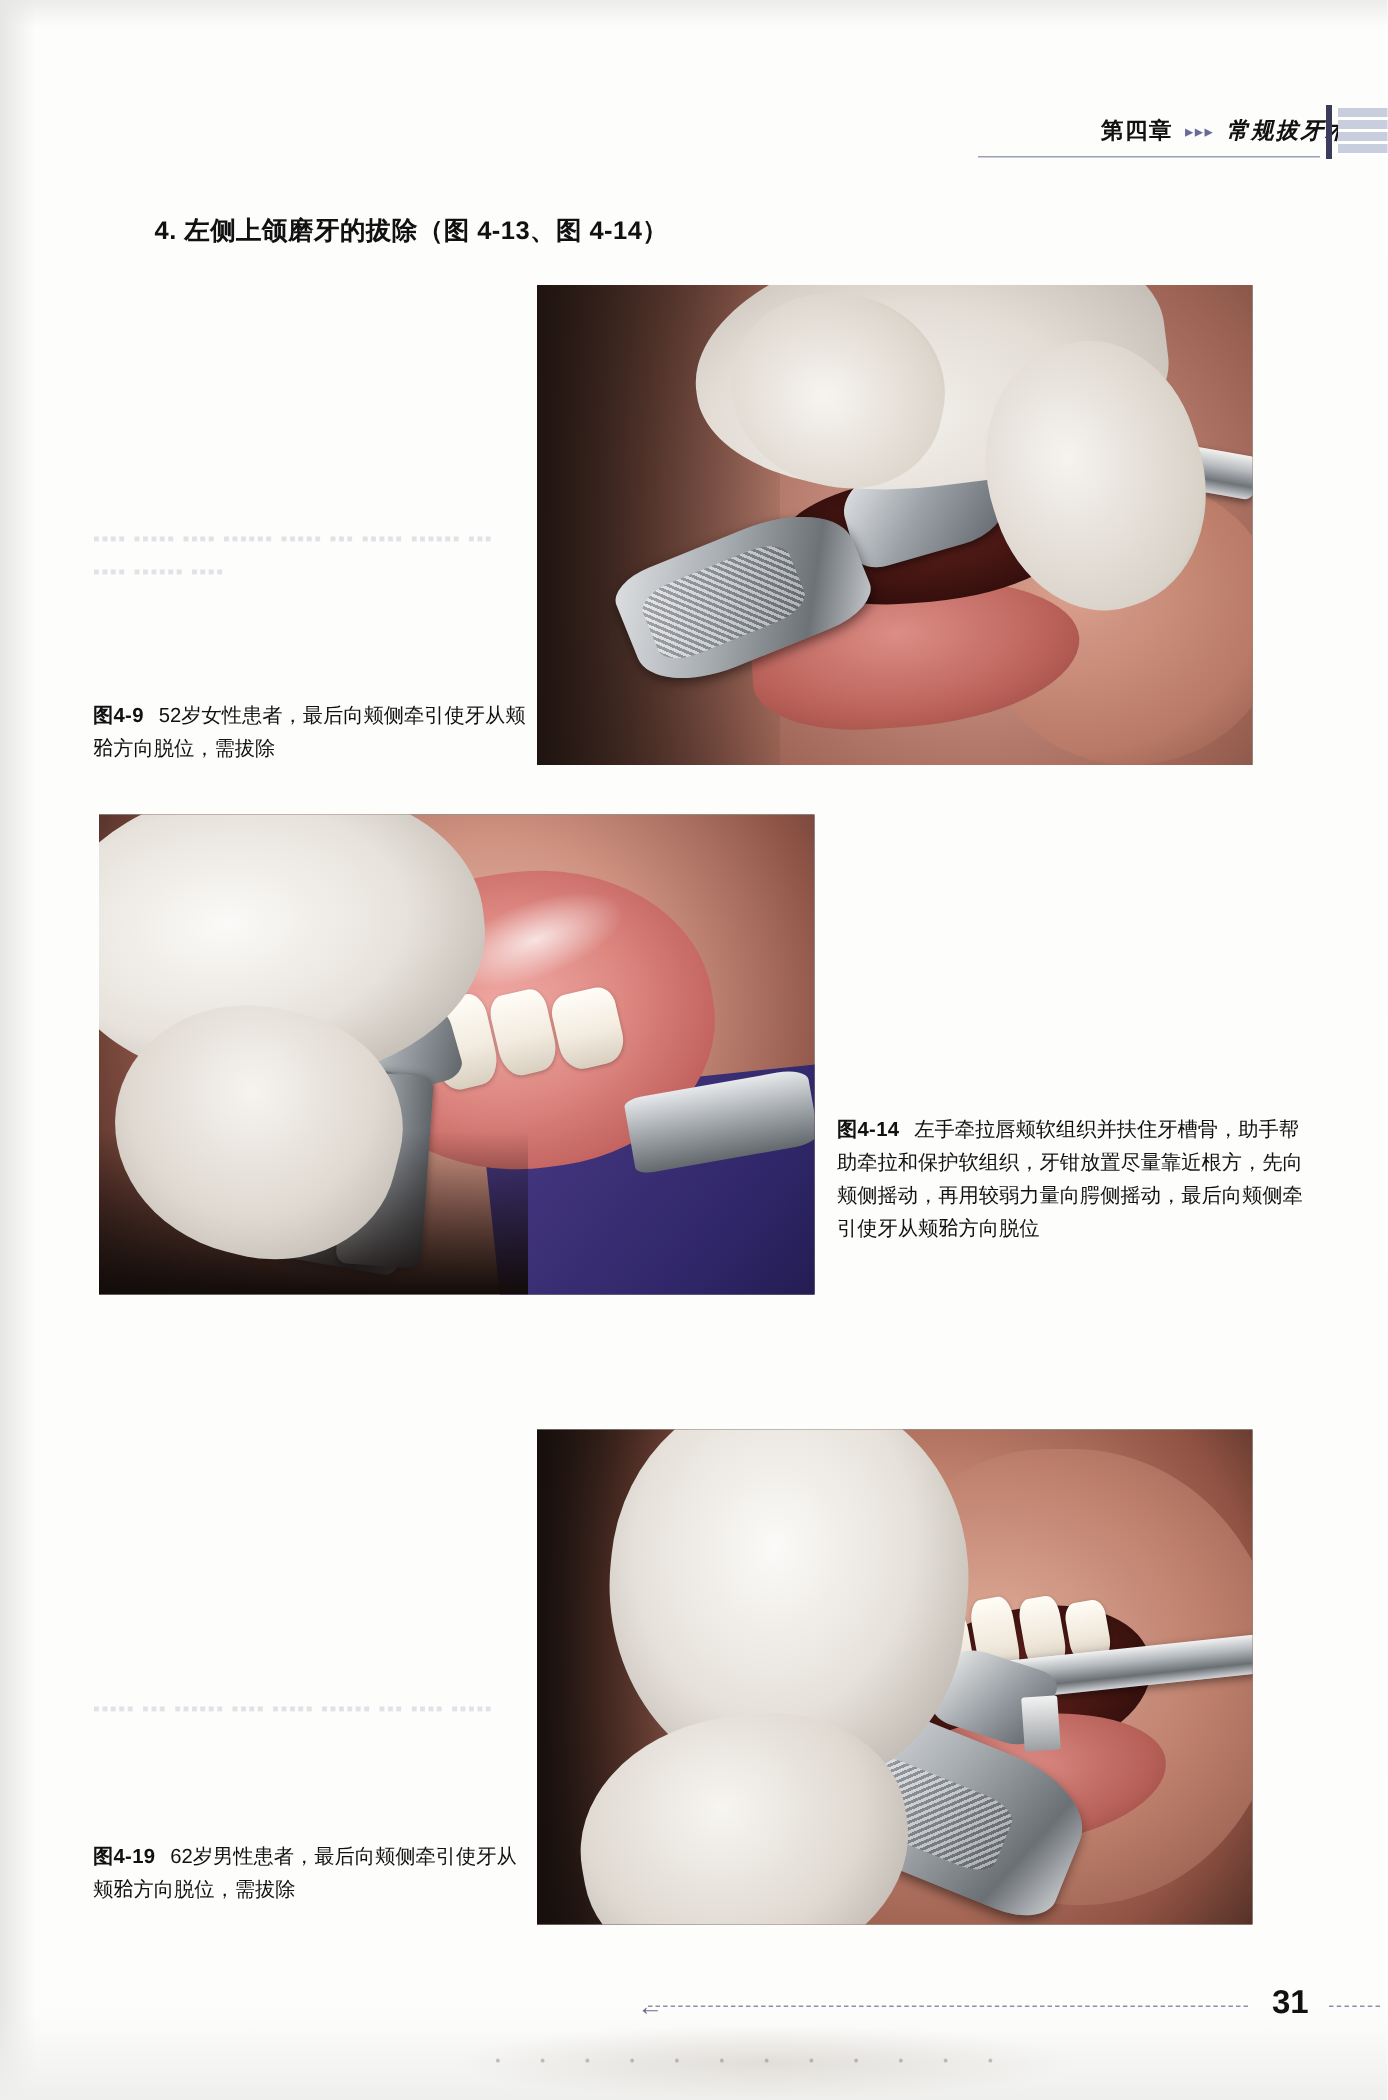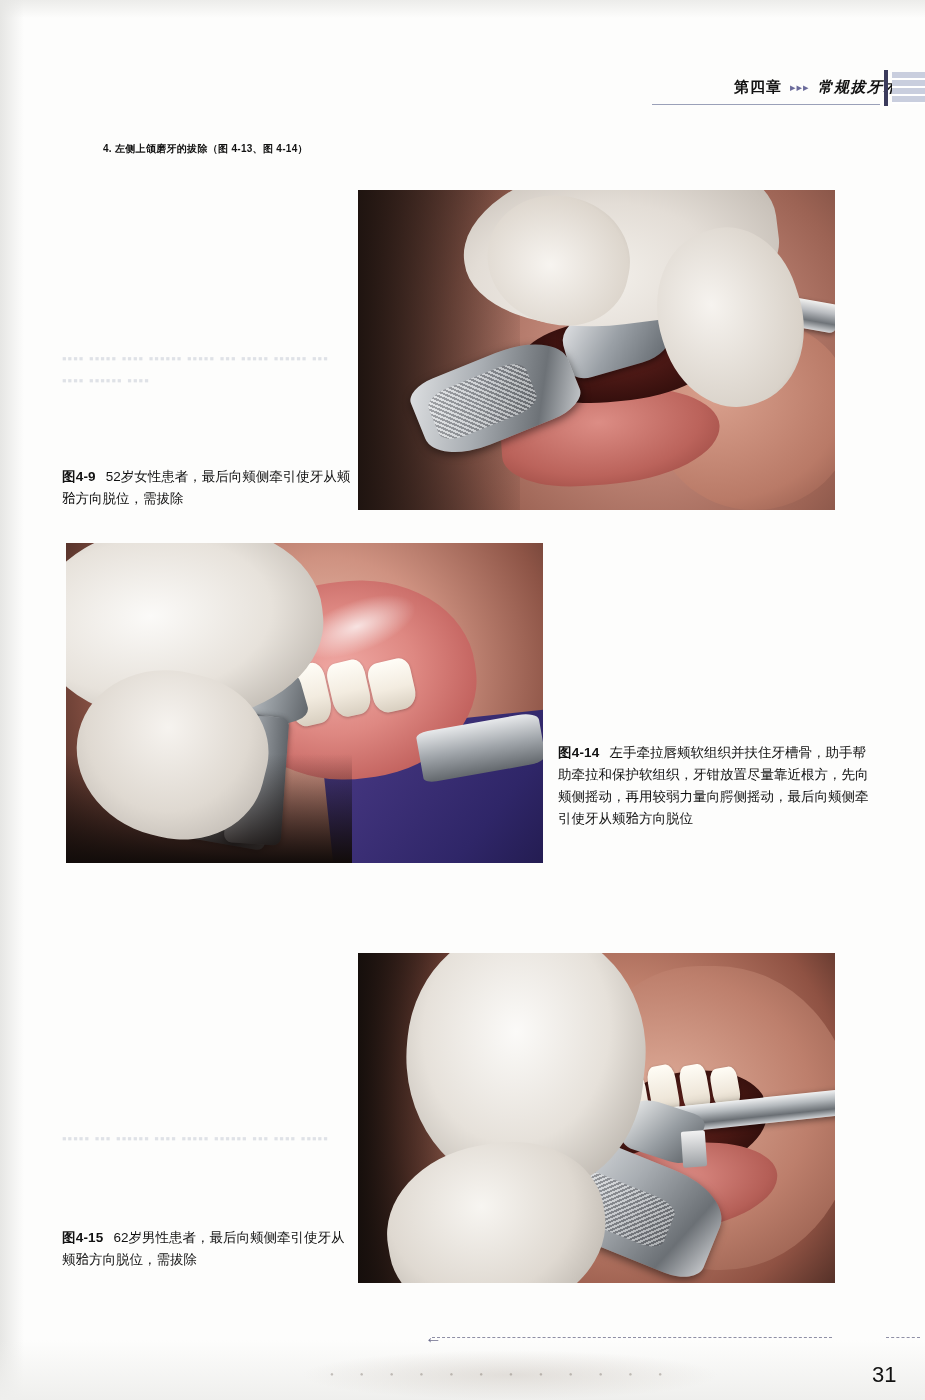--- a/index.html
+++ b/index.html
@@ -101,21 +101,21 @@
     height: 32px;
     background:
       repeating-linear-gradient(to bottom, #c9cede 0 6px, #ffffff 6px 8px);
   }
 
   
   .section-heading {
     position: absolute;
     font-family: "Liberation Sans", sans-serif;
     font-weight: bold;
-    font-size: 10px;
+    font-size: 17px;
     color: #111;
     letter-spacing: 0.3px;
   }
   #heading-4 { top: 142px; left: 103px; }
   #heading-5 { top: 905px; left: 117px; }
 
   
   .figure-img {
     position: absolute;
     overflow: hidden;
@@ -159,26 +159,25 @@
     position: absolute;
     top: 1329px;
     left: 425px;
     color: #6c6c8c;
     font-size: 17px;
     line-height: 1;
   }
   .page-number {
     position: absolute;
     top: 1322px;
-    left: 872px;
+    left: 848px;
     font-family: "Liberation Sans", sans-serif;
-    font-weight: normal;
+    font-weight: bold;
     font-size: 22px;
     color: #111;
-    margin-top: 40px;
   }
   .footer-rule-right {
     position: absolute;
     top: 1337px;
     left: 886px;
     width: 34px;
     height: 0;
     border-top: 1px dashed #8f8fa5;
   }
 
@@ -544,21 +543,21 @@
       <div class="p15-beak"></div>
       <div class="p15-bur"></div>
       <div class="p15-handle"></div>
       <div class="p15-knurl"></div>
       <div class="p15-dark-left"></div>
       <div class="p15-glove-big"></div>
       <div class="p15-glove-low"></div>
     </div>
   </div>
   <div class="caption" id="cap-4-15">
-    <span class="num">图4-15</span><span class="gap"></span><span>62岁男性患者，最后向颊侧牵引使牙从颊𬌗方向脱位，需拔除</span>
+    <span class="num">图4-19</span><span class="gap"></span><span>62岁男性患者，最后向颊侧牵引使牙从颊𬌗方向脱位，需拔除</span>
   </div>
 
   <div class="footer-arrow">←</div>
   <div class="footer-rule"></div>
   <div class="page-number">31</div>
   <div class="footer-rule-right"></div>
 
   <div class="scan-smudge"></div>
   <div class="smudge-dots">••••••••••••</div>
 

